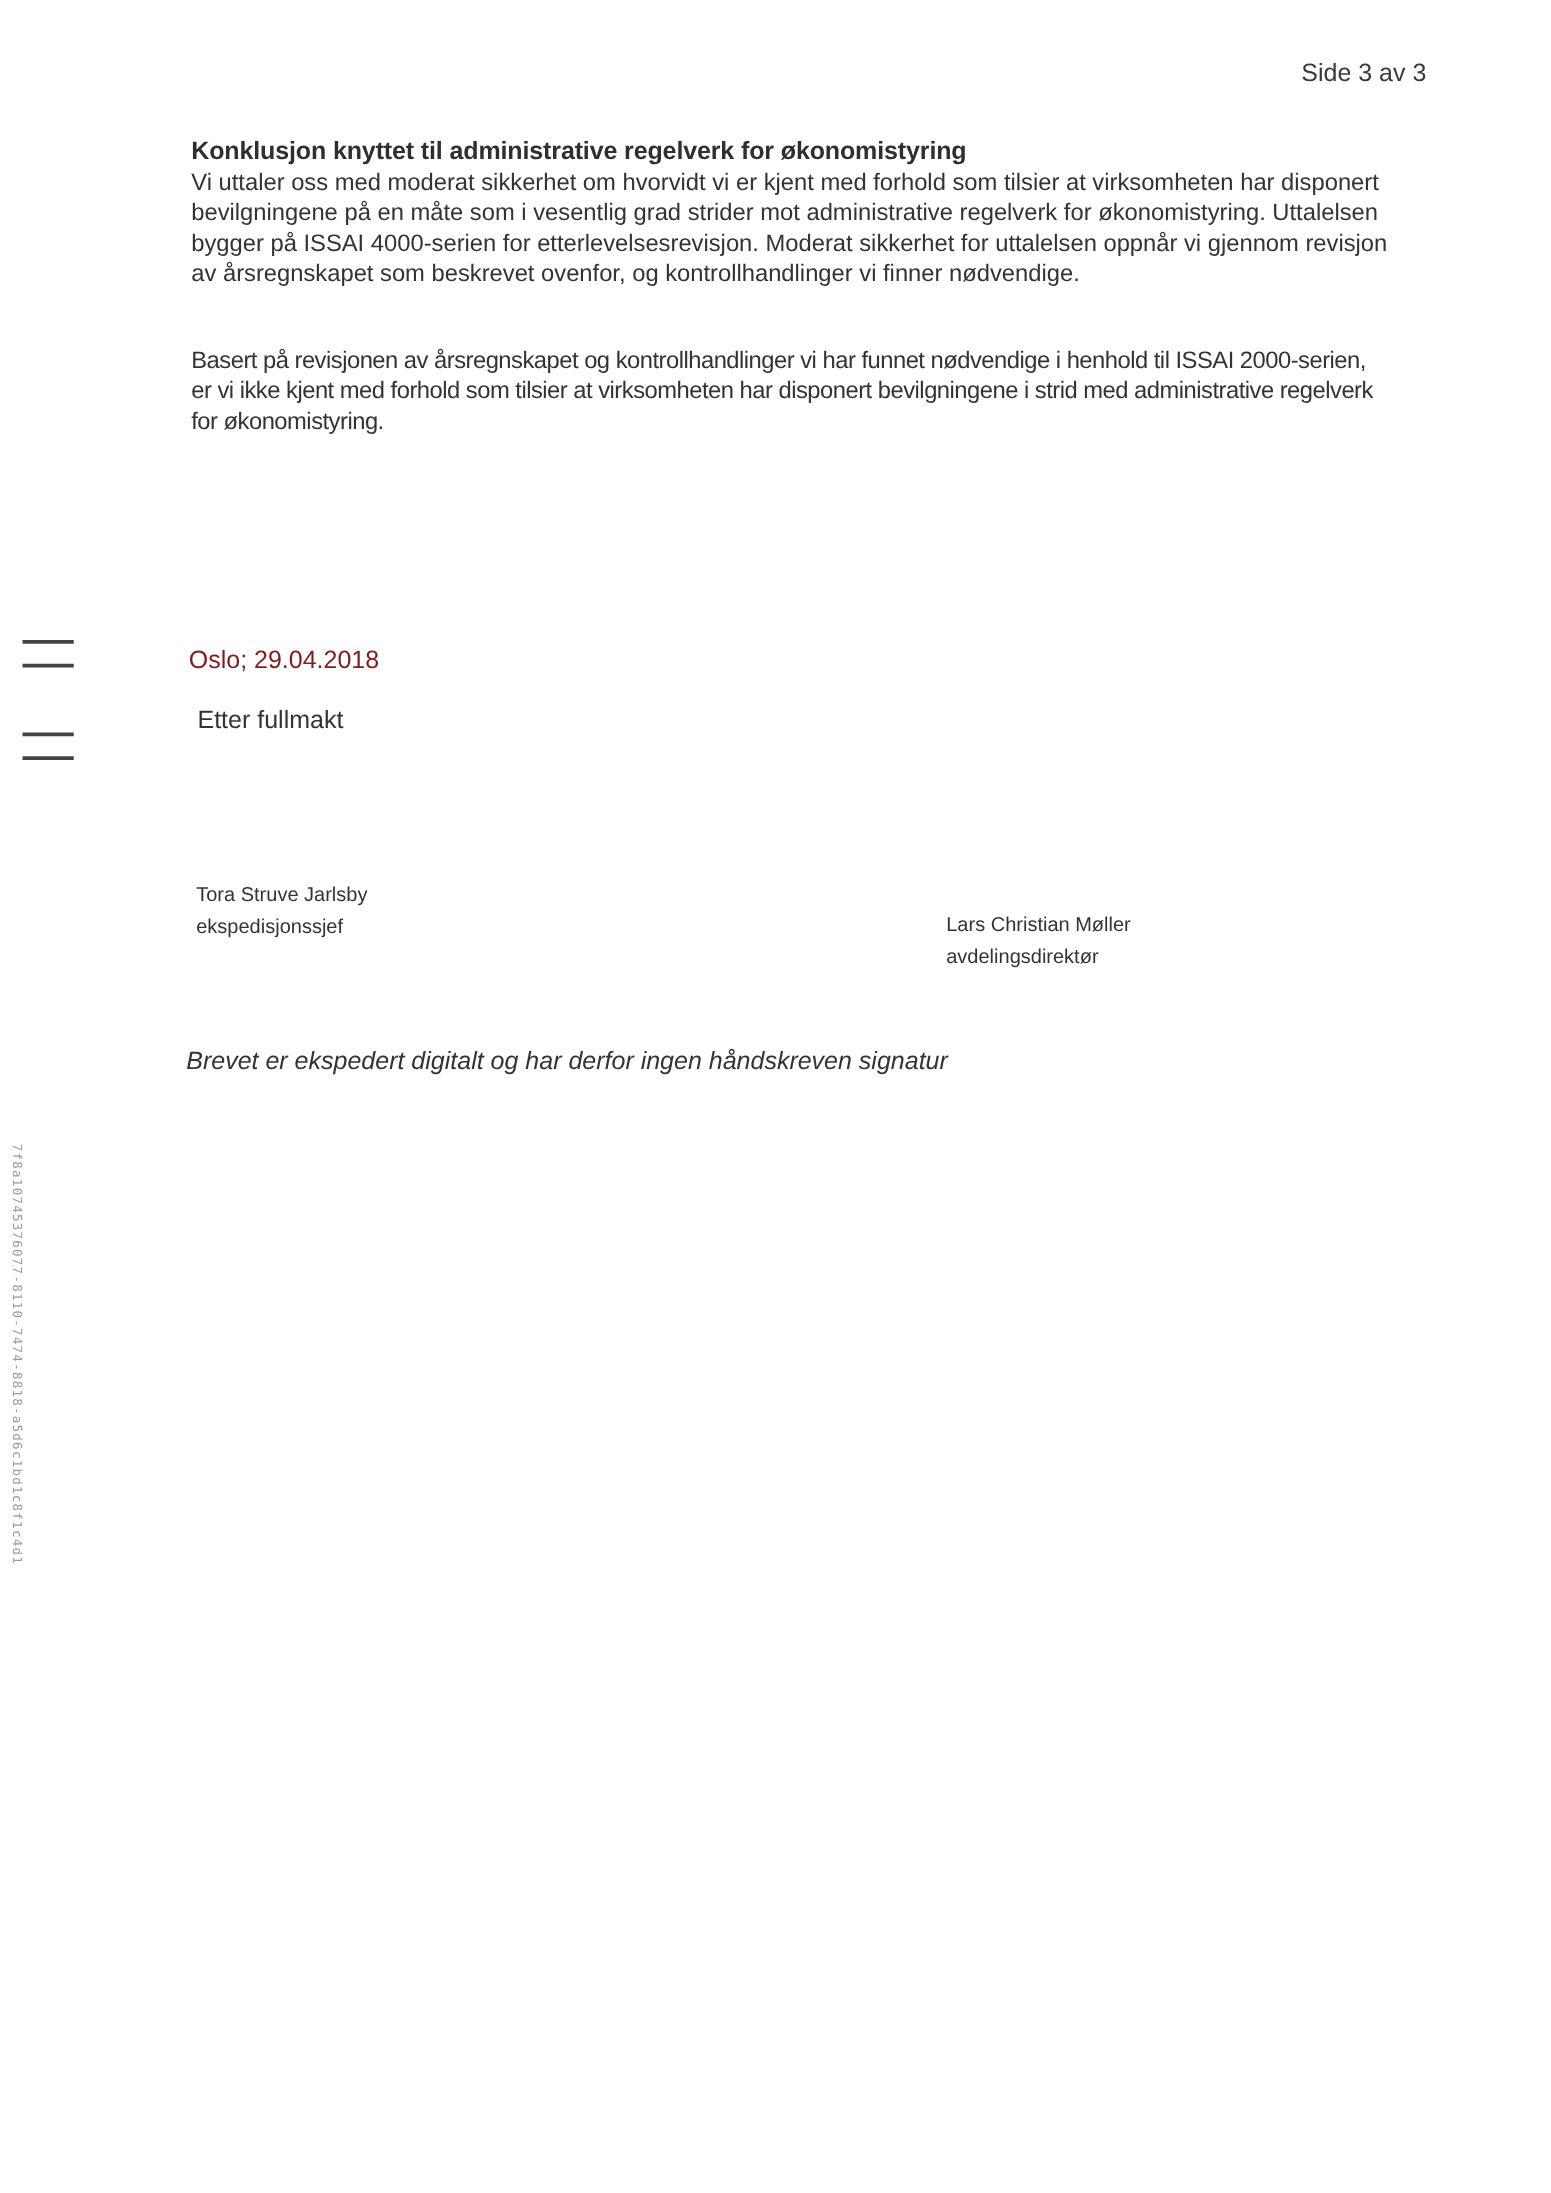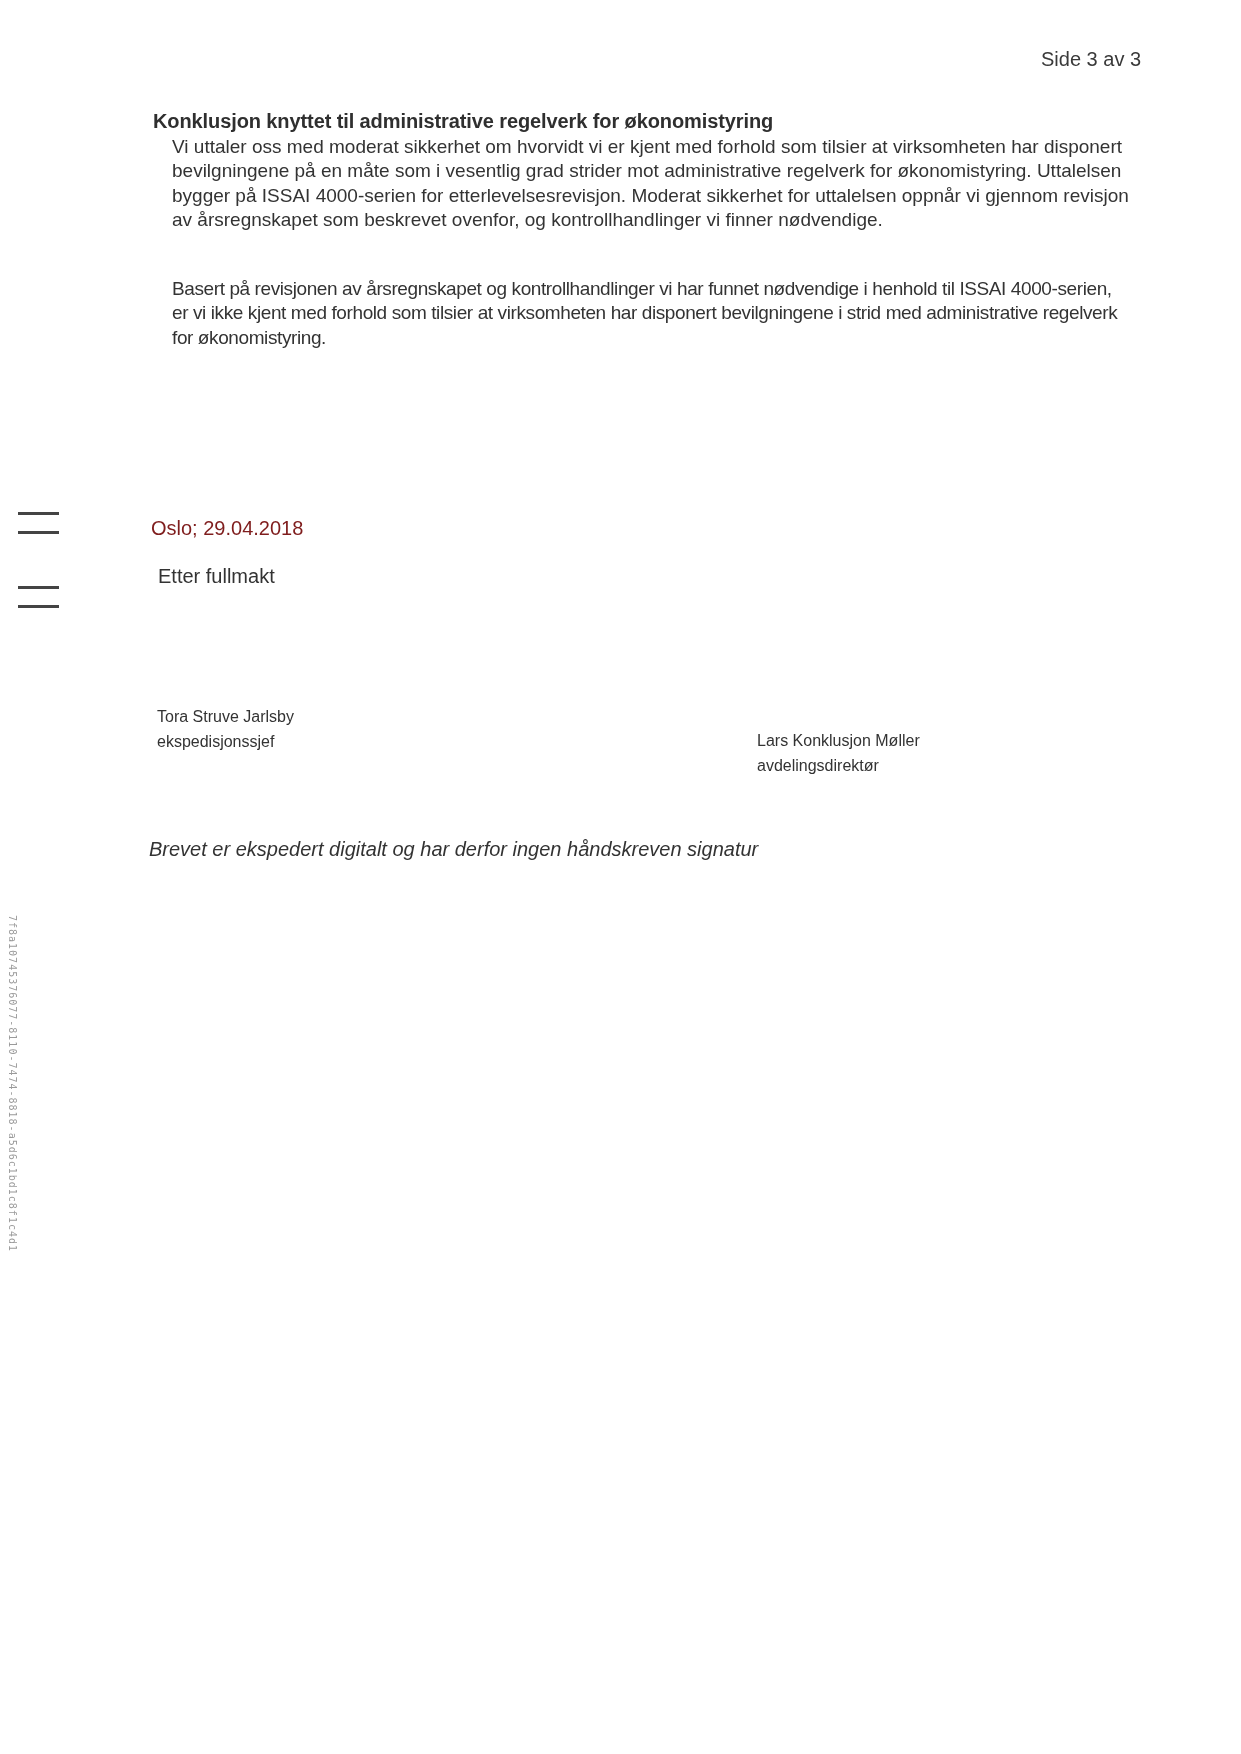--- a/index.html
+++ b/index.html
@@ -1,55 +1,55 @@
 <!DOCTYPE html>
 <html><head>
   <meta charset="utf-8">
   <style>
     html, body { margin: 0; padding: 0; background: #ffffff; }
     body { width: 1241px; height: 1754px; position: relative; overflow: hidden;
            font-family: "Liberation Sans", sans-serif; color: #333333; }
     .page-number { position: absolute; top: 48px; left: 1041px; font-size: 20px; color: #3a3a3a; }
     .heading { position: absolute; top: 110px; left: 153px; font-size: 20px; font-weight: bold; color: #2f2f2f; letter-spacing: -0.1px; }
-    .para { position: absolute; left: 153px; width: 960px; font-size: 19px; line-height: 24.3px; color: #333; margin-left: 19px; }
+    .para { position: absolute; left: 153px; width: 960px; font-size: 19px; line-height: 24.3px; color: #333; }
     .para1 { top: 135px; }
     .para2 { top: 277px; letter-spacing: -0.4px; }
     .place-date { position: absolute; top: 517px; left: 151px; font-size: 20px; color: #7f1d1d; }
     .authority { position: absolute; top: 565px; left: 158px; font-size: 20px; color: #333; }
     .sig { position: absolute; font-size: 16px; line-height: 24.5px; color: #333; }
     .sig-left { top: 705px; left: 157px; }
     .sig-right { top: 729px; left: 757px; }
     .note { position: absolute; top: 799px; left: 149px; font-size: 20px; font-style: italic; color: #333; margin-top: 39px; }
     .scan-mark { position: absolute; left: 18px; width: 41px; height: 3px; background: #444; }
     .side-id { position: absolute; left: 4px; top: 915px; width: 340px; height: 14px;
                transform-origin: 0 0; transform: translate(14px, 0) rotate(90deg);
                font-size: 10px; color: #9a9a9a; letter-spacing: 1px; white-space: nowrap; font-family: "DejaVu Sans Mono", monospace; }
   </style>
 </head>
 <body>
 
 <div class="page-number">Side 3 av 3</div>
 
 <div class="heading">Konklusjon knyttet til administrative regelverk for økonomistyring</div>
 <div class="para para1">Vi uttaler oss med moderat sikkerhet om hvorvidt vi er kjent med forhold som tilsier at virksomheten har disponert bevilgningene på en måte som i vesentlig grad strider mot administrative regelverk for økonomistyring. Uttalelsen bygger på ISSAI 4000-serien for etterlevelsesrevisjon. Moderat sikkerhet for uttalelsen oppnår vi gjennom revisjon av årsregnskapet som beskrevet ovenfor, og kontrollhandlinger vi finner nødvendige.</div>
-<div class="para para2">Basert på revisjonen av årsregnskapet og kontrollhandlinger vi har funnet nødvendige i henhold til ISSAI 4000-serien, er vi ikke kjent med forhold som tilsier at virksomheten har disponert bevilgningene i strid med administrative regelverk for økonomistyring.</div>
+<div class="para para2">Basert på revisjonen av årsregnskapet og kontrollhandlinger vi har funnet nødvendige i henhold til ISSAI 2000-serien, er vi ikke kjent med forhold som tilsier at virksomheten har disponert bevilgningene i strid med administrative regelverk for økonomistyring.</div>
 
 <div class="scan-mark" style="top:512px;"></div>
 <div class="scan-mark" style="top:531px;"></div>
 <div class="scan-mark" style="top:586px;"></div>
 <div class="scan-mark" style="top:605px;"></div>
 
 <div class="place-date">Oslo; 29.04.2018</div>
 <div class="authority">Etter fullmakt</div>
 
 <div class="sig sig-left">
   <div>Tora Struve Jarlsby</div>
   <div>ekspedisjonssjef</div>
 </div>
 
 <div class="sig sig-right">
-  <div>Lars Konklusjon Møller</div>
+  <div>Lars Christian Møller</div>
   <div>avdelingsdirektør</div>
 </div>
 
 <div class="note">Brevet er ekspedert digitalt og har derfor ingen håndskreven signatur</div>
 
 <div class="side-id">7f8a10745376077-8110-7474-8818-a5d6c1bd1c8f1c4d1</div>
 
 </body></html>

